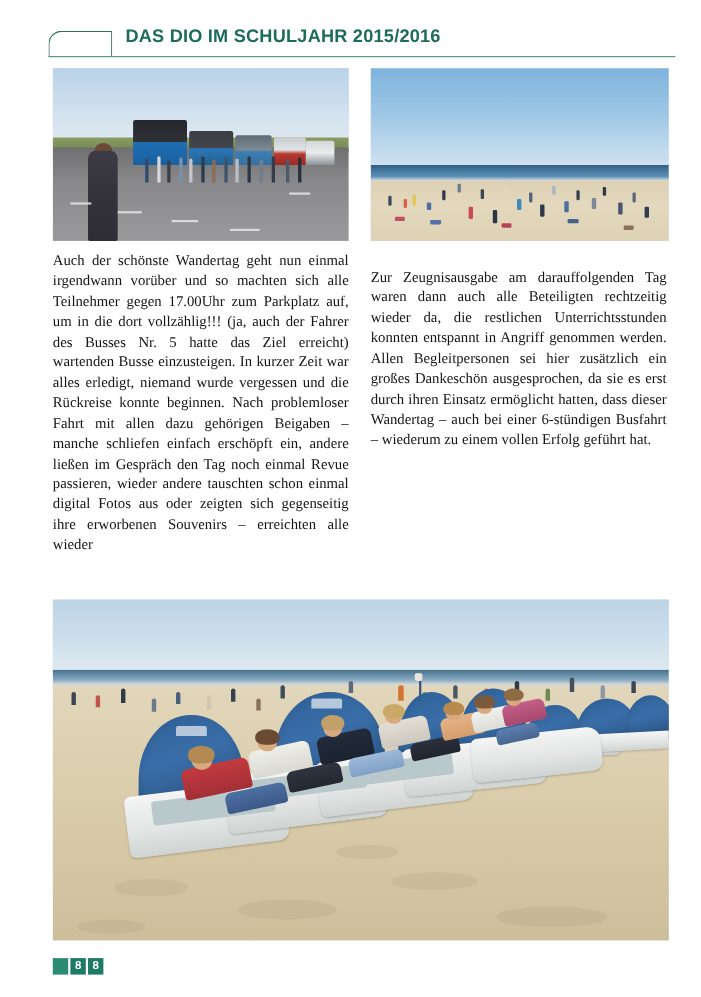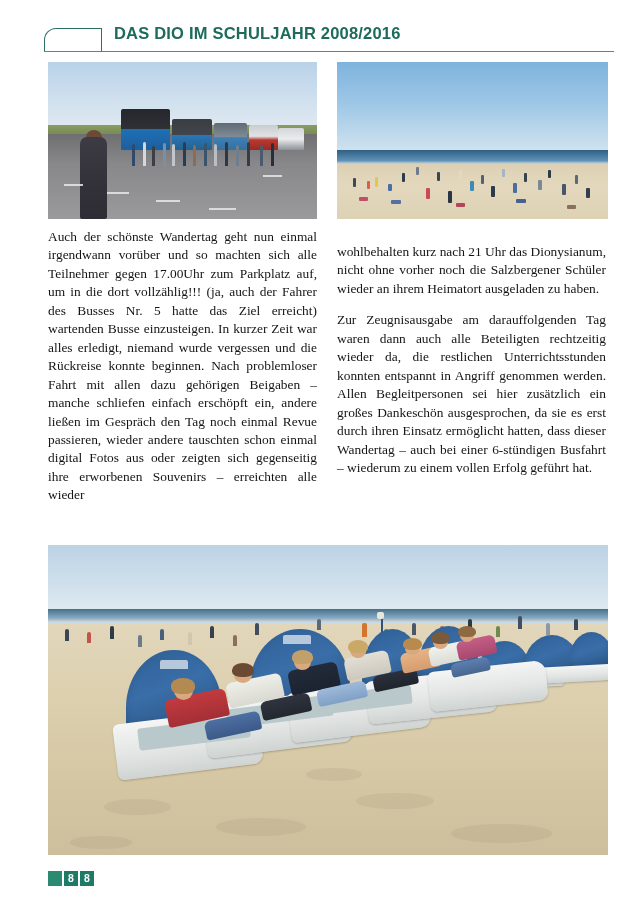--- a/index.html
+++ b/index.html
@@ -212,21 +212,21 @@
     color: #ffffff;
     line-height: 1;
   }
   .folio-box.blank { background: #2b8a72; }
 </style>
 </head>
 <body>
 
 <div class="page-header">
   <div class="header-bracket"></div>
-  <div class="header-title">DAS DIO IM SCHULJAHR 2008/2016</div>
+  <div class="header-title">DAS DIO IM SCHULJAHR 2015/2016</div>
   <div class="header-rule"></div>
 </div>
 
 <div class="photo" id="photo-buses">
   <div class="sky"></div>
   <div class="greenstrip"></div>
   <div class="ground"></div>
 
   <div class="buses">
     <div class="bus" style="left:0%;   width:27%; height:100%; background:linear-gradient(#26272b 0%,#2f3136 48%,#1f6fb5 49%,#1b5f9e 100%);"></div>
@@ -295,21 +295,20 @@
     <div class="dot" style="left:66%; top:87%; width:10px;height:4px;  background:#46628f;"></div>
     <div class="dot" style="left:85%; top:91%; width:9px; height:4px;  background:#8a6f5a;"></div>
   </div>
 </div>
 
 <div class="col" id="col-left">
   <p>Auch der schönste Wandertag geht nun einmal irgendwann vorüber und so machten sich alle Teilnehmer gegen 17.00Uhr zum Parkplatz auf, um in die dort vollzählig!!! (ja, auch der Fahrer des Busses Nr. 5 hatte das Ziel erreicht) wartenden Busse einzusteigen. In kurzer Zeit war alles erledigt, niemand wurde vergessen und die Rückreise konnte beginnen. Nach problemloser Fahrt mit allen dazu gehörigen Beigaben – manche schliefen einfach erschöpft ein, andere ließen im Gespräch den Tag noch einmal Revue passieren, wieder andere tauschten schon einmal digital Fotos aus oder zeigten sich gegenseitig ihre erworbenen Souvenirs – erreichten alle wieder</p>
 </div>
 
 <div class="col" id="col-right">
-  <p>wohlbehalten kurz nach 21 Uhr das Dionysianum, nicht ohne vorher noch die Salzbergener Schüler wieder an ihrem Heimatort ausgeladen zu haben.</p>
   <p>Zur Zeugnisausgabe am darauffolgenden Tag waren dann auch alle Beteiligten rechtzeitig wieder da, die restlichen Unterrichtsstunden konnten entspannt in Angriff genommen werden. Allen Begleitpersonen sei hier zusätzlich ein großes Dankeschön ausgesprochen, da sie es erst durch ihren Einsatz ermöglicht hatten, dass dieser Wandertag – auch bei einer 6-stündigen Busfahrt – wiederum zu einem vollen Erfolg geführt hat.</p>
 </div>
 
 <div class="photo" id="photo-loungers">
   <div class="sky"></div>
   <div class="sea"></div>
   <div class="ground"></div>
 
   <div>
     <div class="bgfig" style="left:3%;  top:27%; width:4px; height:12px; background:#3a4654;"></div>

